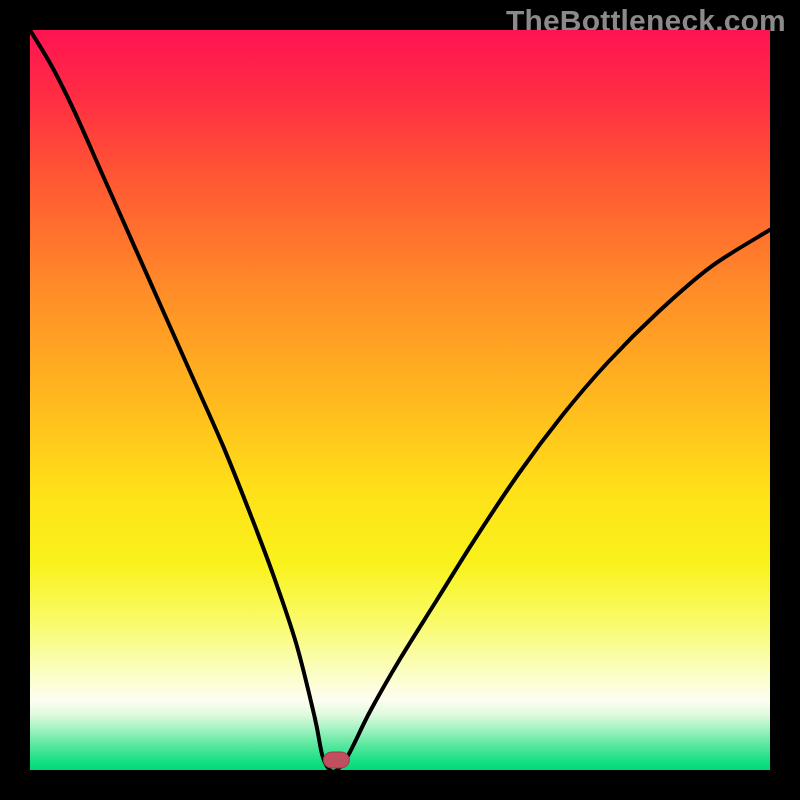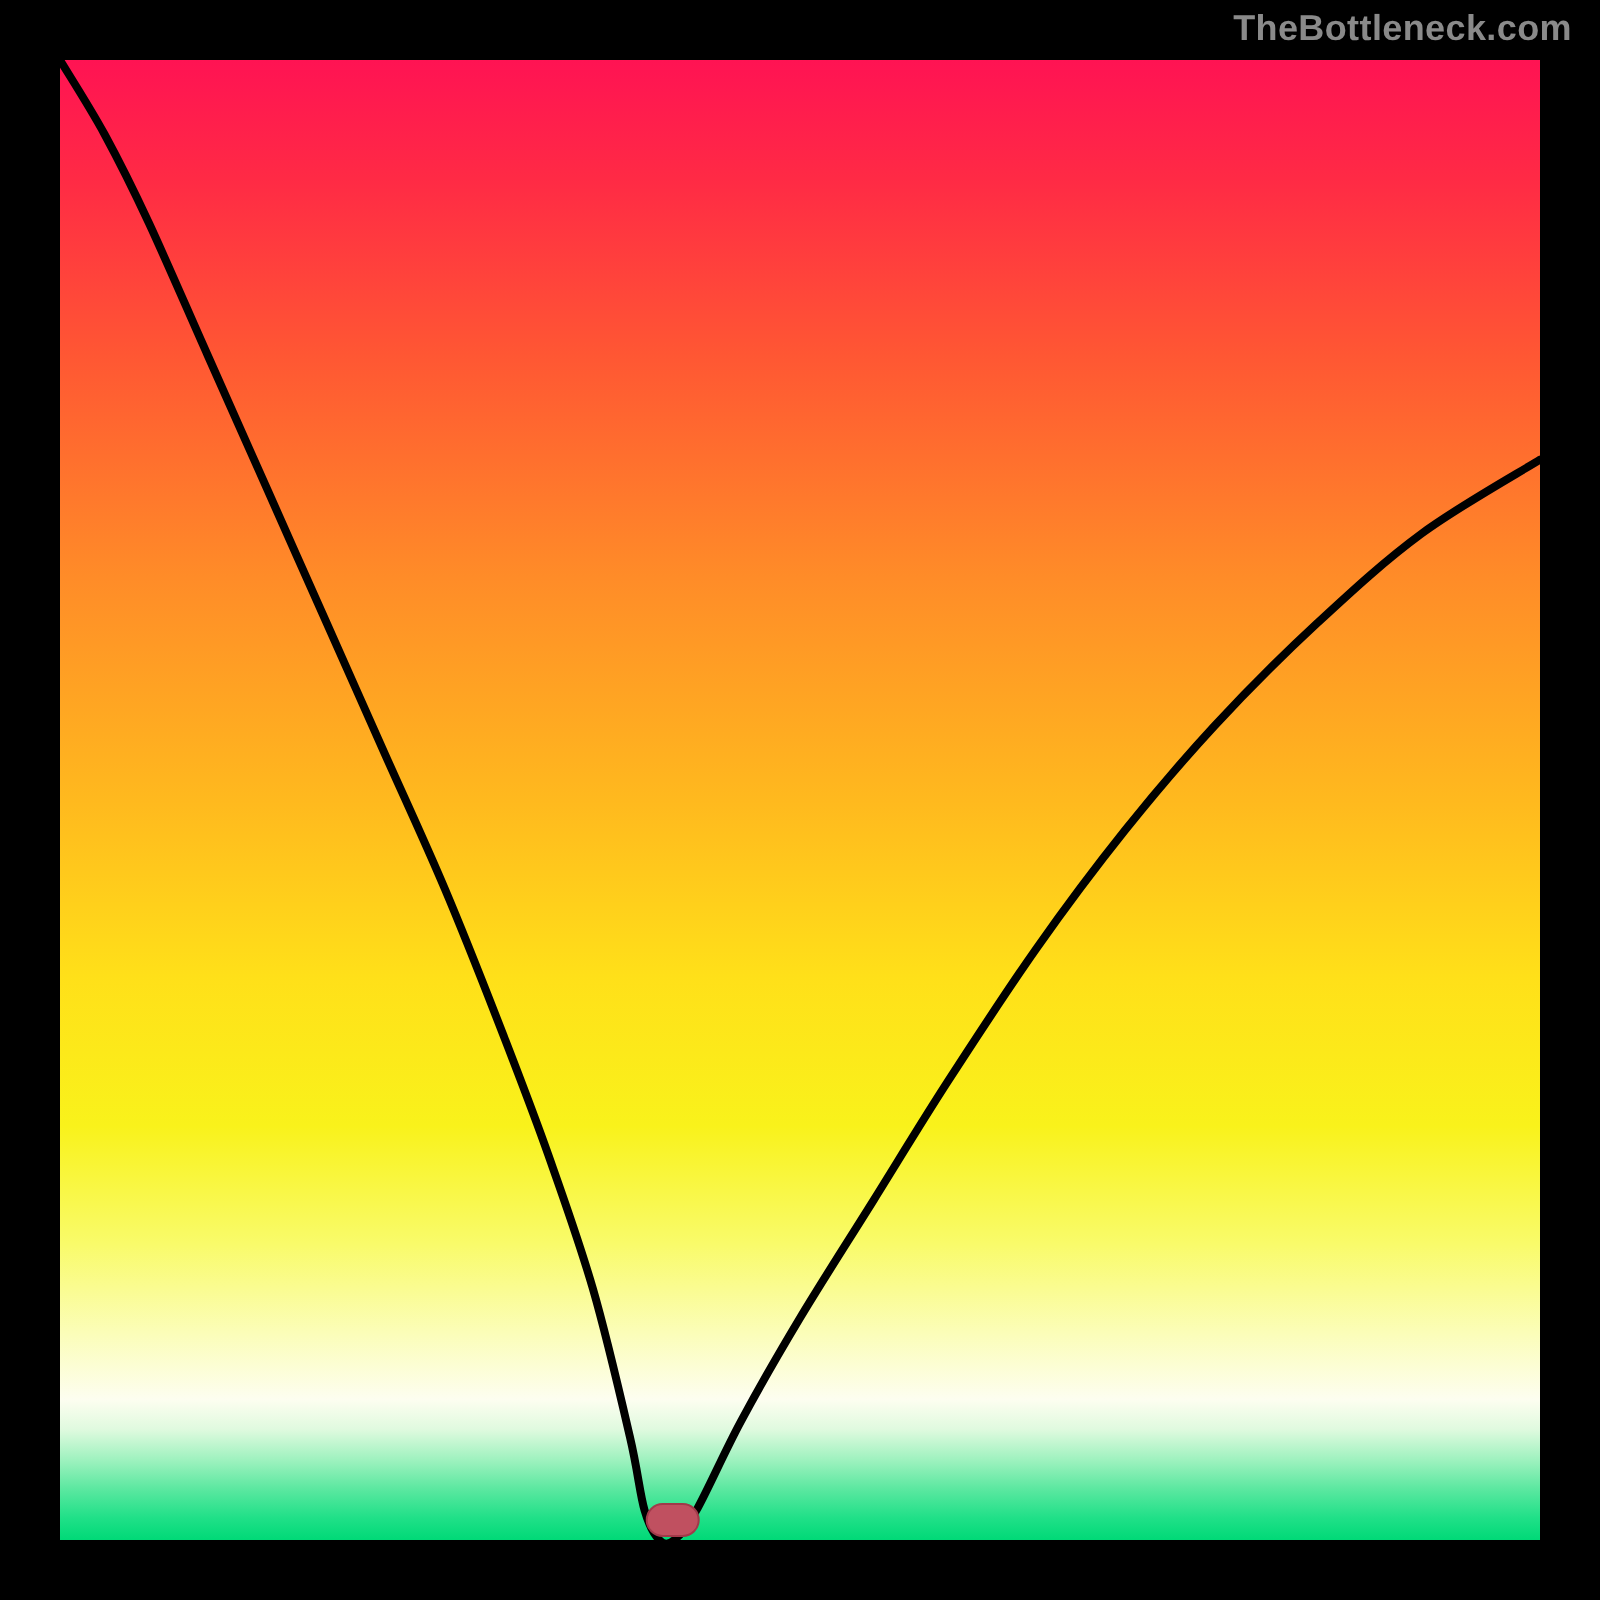--- a/index.html
+++ b/index.html
@@ -16,21 +16,21 @@
     top: 0;
     width: 800px;
     height: 800px;
     background: #000;
   }
   .watermark {
     position: absolute;
     top: 4px;
     right: 14px;
     font-family: Arial, Helvetica, sans-serif;
-    font-size: 18px;
+    font-size: 30px;
     font-weight: 600;
     color: #8a8a8a;
     letter-spacing: 0.2px;
   }
   svg {
     position: absolute;
     left: 0;
     top: 0;
   }
 </style>

